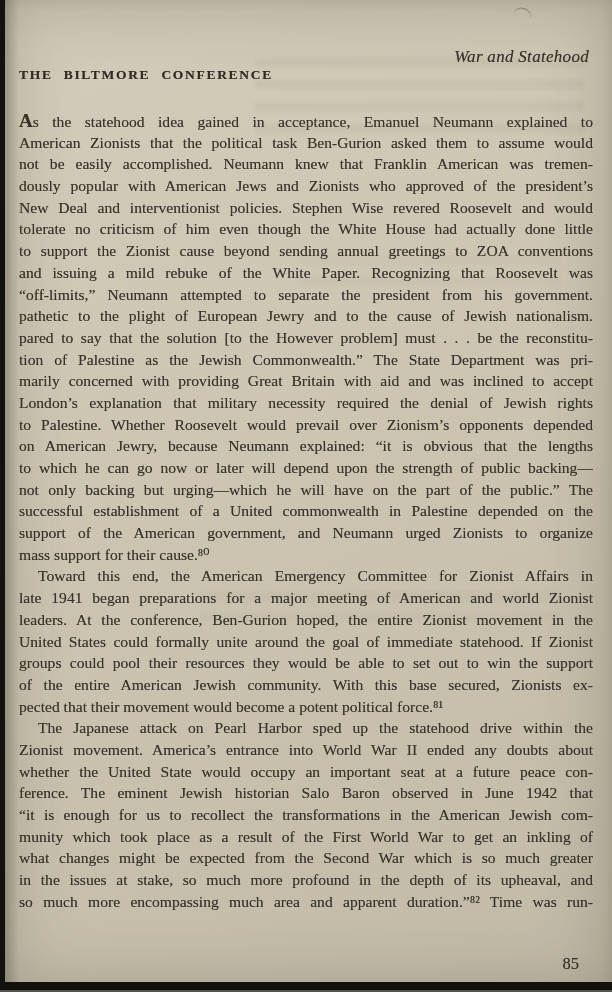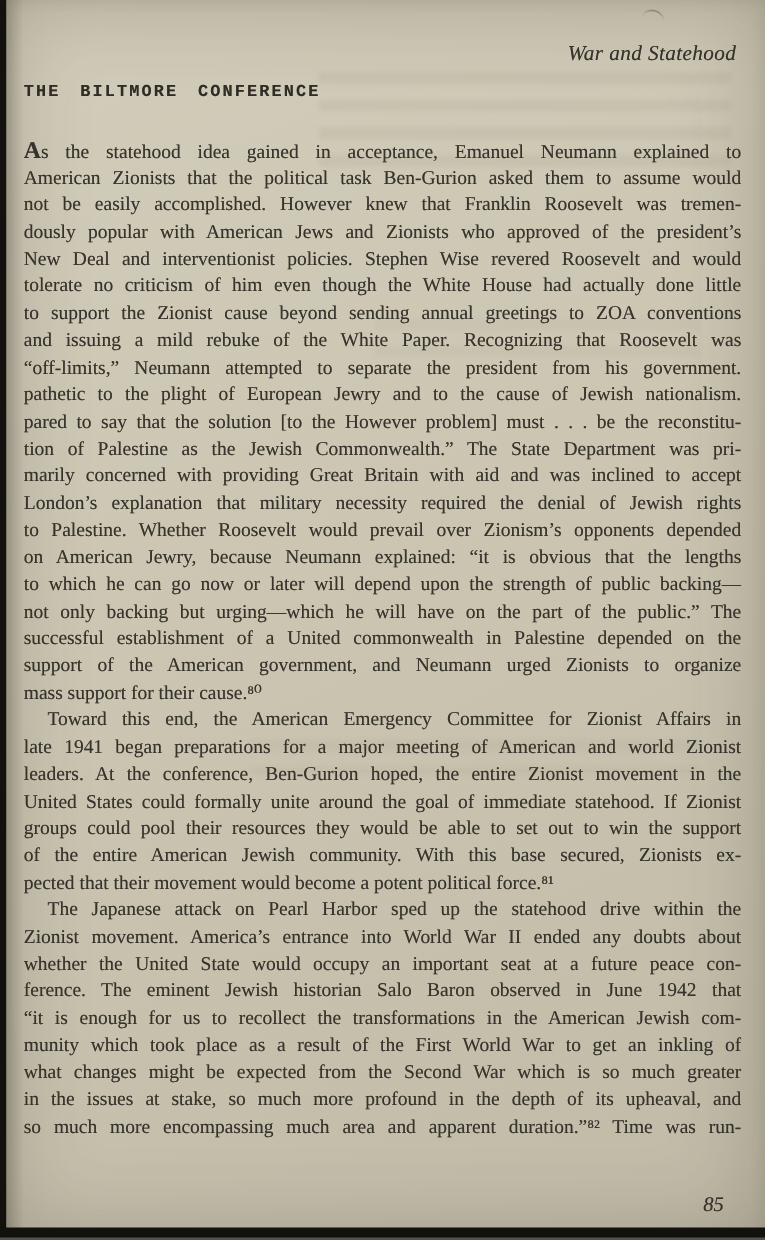--- a/index.html
+++ b/index.html
@@ -36,33 +36,32 @@
   }
   .edge-bottom{
     position:absolute;left:0;bottom:0;width:100%;height:10px;
     background:var(--edge);z-index:7;
   }
   .edge-bottom-line{
     position:absolute;left:0;bottom:0;width:100%;height:2px;
     background:#55534d;
   }
   .running-header{
-    position:absolute;top:33px;right:23px;
+    position:absolute;top:47px;right:23px;
     font-style:italic;
     font-size:17px;color:var(--ink);
     letter-spacing:0.3px;
     text-shadow:0 0 0.5px rgba(45,42,34,0.55);
   }
   .section-heading{
     position:absolute;top:67px;left:19px;
     font-weight:700;
     font-size:13.5px;color:#2f2d26;
     letter-spacing:1.7px;word-spacing:6px;
     text-shadow:0 0 0.4px rgba(45,42,34,0.5);
-    font-family:Liberation Mono, monospace;
   }
   .body-text{
     position:absolute;top:110px;left:19px;width:574px;
     color:var(--ink);
   }
   .line{
     height:21.7px;line-height:21px;
     font-size:15.6px;
     overflow:hidden;
     white-space:nowrap;
@@ -73,21 +72,20 @@
     text-align:justify;
     text-align-last:justify;
   }
   .line.indent{padding-left:19px;}
   .lead-cap{
     font-weight:700;
     font-size:19px;
   }
   .page-number{
     position:absolute;bottom:18px;right:33px;
-    font-style:italic;
     font-size:16.5px;color:var(--ink);
     text-shadow:0 0 0.5px rgba(45,42,34,0.5);
     text-align:right;
   }
   
   .smudge{
     position:absolute;pointer-events:none;z-index:1;
     background:repeating-linear-gradient(
       to bottom,
       rgba(95,88,70,0.085) 0 9px,
@@ -118,21 +116,21 @@
   <div class="pencil-mark"></div>
 
   <div class="running-header">War and Statehood</div>
 
   <div class="section-heading">THE BILTMORE CONFERENCE</div>
 
   <div class="body-text">
       <div>
         <div class="line just"><span class="lead-cap">A</span>s the statehood idea gained in acceptance, Emanuel Neumann explained to</div>
         <div class="line just">American Zionists that the political task Ben-Gurion asked them to assume would</div>
-        <div class="line just">not be easily accomplished. However knew that Franklin Roosevelt was tremen-</div>
+        <div class="line just">not be easily accomplished. Neumann knew that Franklin American was tremen-</div>
         <div class="line just">dously popular with American Jews and Zionists who approved of the president’s</div>
         <div class="line just">New Deal and interventionist policies. Stephen Wise revered Roosevelt and would</div>
         <div class="line just">tolerate no criticism of him even though the White House had actually done little</div>
         <div class="line just">to support the Zionist cause beyond sending annual greetings to ZOA conventions</div>
         <div class="line just">and issuing a mild rebuke of the White Paper. Recognizing that Roosevelt was</div>
         <div class="line just">“off-limits,” Neumann attempted to separate the president from his government.</div>
         <div class="line just">pathetic to the plight of European Jewry and to the cause of Jewish nationalism.</div>
         <div class="line just">pared to say that the solution [to the However problem] must . . . be the reconstitu-</div>
         <div class="line just">tion of Palestine as the Jewish Commonwealth.” The State Department was pri-</div>
         <div class="line just">marily concerned with providing Great Britain with aid and was inclined to accept</div>

